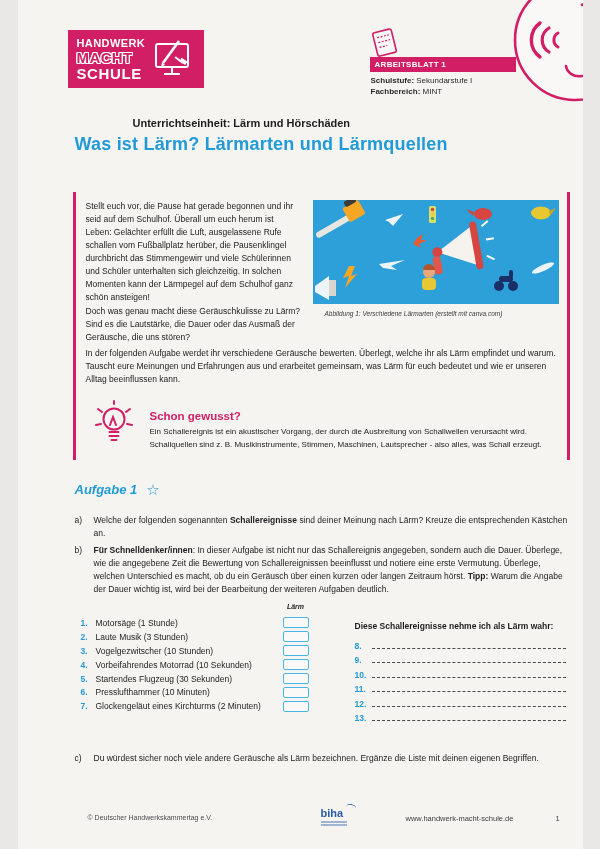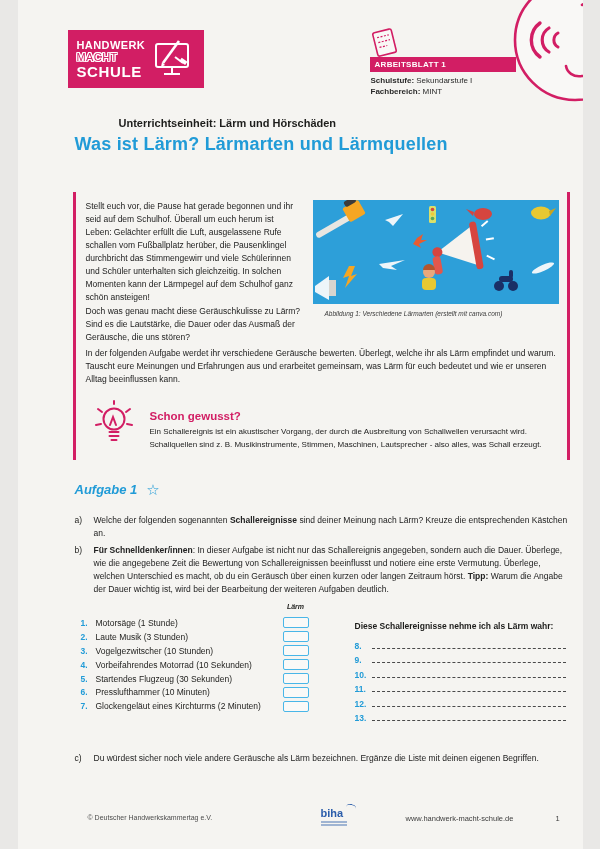--- a/index.html
+++ b/index.html
@@ -10,42 +10,42 @@
   }
 
   
   .logo-box {
     position:absolute; left:50px; top:30px; width:136px; height:58px;
     background:#d21e64; color:#fff; box-sizing:border-box;
     padding:8px 6px 6px 9px; display:flex; align-items:center; gap:6px;
   }
   .logo-text { line-height:1.08; }
   .logo-l1 { font-size:11px; font-weight:bold; letter-spacing:.4px; }
-  .logo-l2 { font-size:11px; font-weight:normal; letter-spacing:.4px;
+  .logo-l2 { font-size:15px; font-weight:bold; letter-spacing:.4px;
              color:#d21e64;
              text-shadow:-1px 0 #fff,1px 0 #fff,0 -1px #fff,0 1px #fff,
                          -1px -1px #fff,1px 1px #fff,-1px 1px #fff,1px -1px #fff; }
   .logo-l3 { font-size:15px; font-weight:bold; letter-spacing:.6px; }
   .logo-icon { flex:none; }
 
   .doc-icon { position:absolute; left:356px; top:29px; transform:rotate(-14deg); }
 
   .badge {
     position:absolute; left:352px; top:57px; width:146px; height:15px;
     background:#d21e64; color:#fff; font-size:8px; font-weight:bold;
     line-height:15px; padding-left:5px; box-sizing:border-box; letter-spacing:.3px;
   }
   .meta { position:absolute; left:353px; font-size:8px; color:#2b2b2b; }
   .meta b { font-weight:bold; }
   .meta-1 { top:76px; } .meta-2 { top:87px; }
 
   .ear-illustration { position:absolute; left:492px; top:-25px; }
 
   
-  .unit-title { position:absolute; left:57px; top:117px; font-size:11px; font-weight:bold;padding-left:44px; }
+  .unit-title { position:absolute; left:71px; top:117px; font-size:11px; font-weight:bold;padding-left:44px; }
   .main-title { position:absolute; left:57px; top:134px; font-size:18px; font-weight:bold; color:#219bd7; letter-spacing:.2px; }
 
   
   .intro-section {
     position:absolute; left:55px; top:192px; width:497px; min-height:268px;
     border-left:3px solid #d21e64; border-right:3px solid #d21e64;
     box-sizing:border-box; padding:8px 8px 8px 10px;
   }
   .figure { float:right; width:246px; margin:0 0 4px 12px; }
   .figure-img { width:246px; height:104px; background:#2d9fd9; overflow:hidden; }

